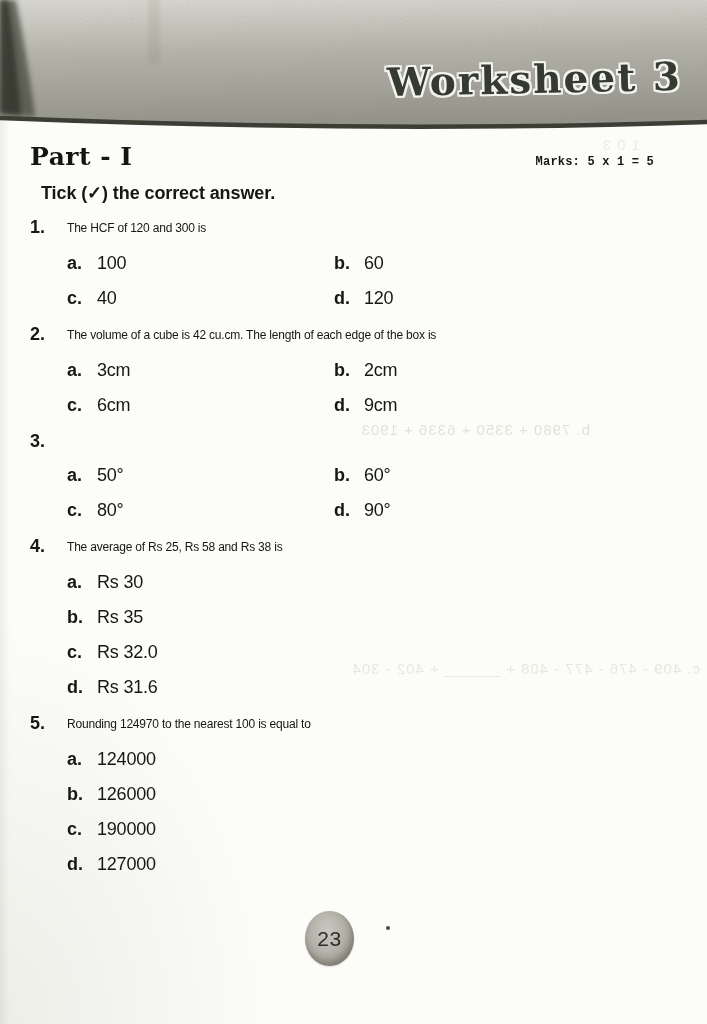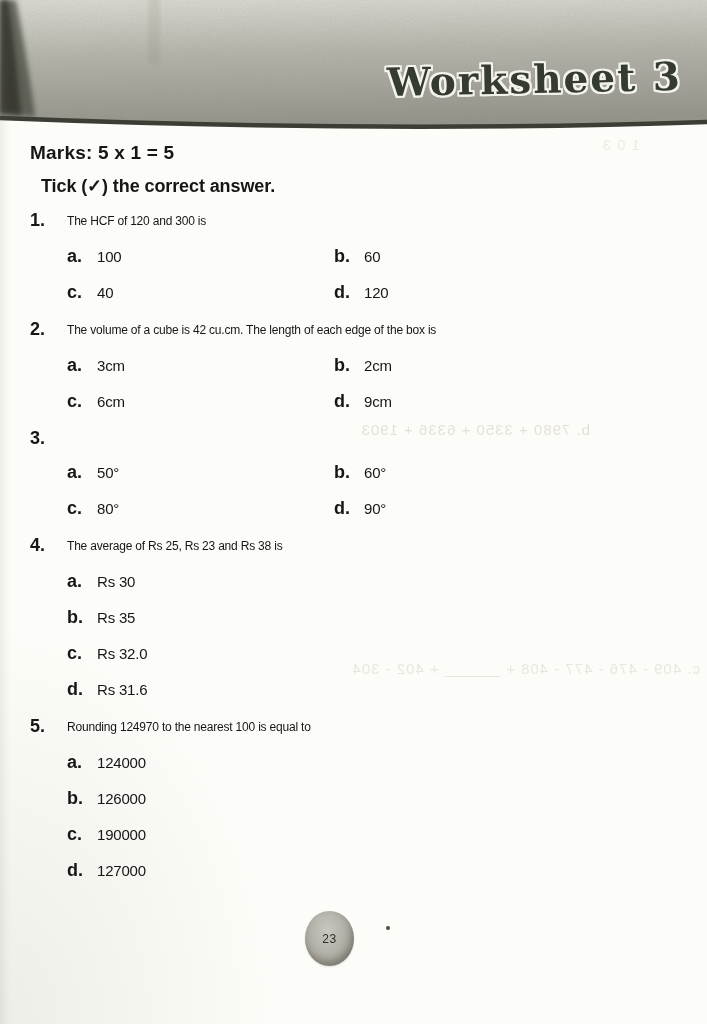--- a/index.html
+++ b/index.html
@@ -44,36 +44,36 @@
   .content { position: absolute; top: 142px; left: 30px; right: 30px; z-index: 2; }
 
   .part-row { display: flex; justify-content: space-between; align-items: baseline; }
   .part-title {
     font-family: "DejaVu Serif", serif;
     font-weight: bold;
     font-size: 25px;
     letter-spacing: 0.5px;
     color: #141414;
   }
-  .marks-label { font-weight: bold; font-size: 19px; margin-right: 37px; letter-spacing: 0.2px; }
+  .marks-label { font-weight: bold; font-size: 12px; margin-right: 23px; letter-spacing: 0.2px; font-family: Liberation Mono, monospace; }
 
   .tick-instruction { margin-top: 11px; font-weight: bold; font-size: 18px; letter-spacing: -0.1px; margin-left: 11px; }
 
   .questions { margin-top: 13px; }
   .question { margin-bottom: 15px; }
   .q-head { display: flex; margin-bottom: 12px; }
   .q-num { flex: none; width: 37px; font-weight: bold; font-size: 18px; }
   .q-text { font-size: 12px; line-height: 23px; max-width: 560px; letter-spacing: -0.2px; }
 
   .q-options { margin-left: 37px; display: grid; row-gap: 13px; }
   .q-options.cols-2 { grid-template-columns: 267px 1fr; }
   .q-options.cols-1 { grid-template-columns: 1fr; }
   .option { display: flex; align-items: baseline; line-height: 22px; }
   .opt-letter { flex: none; width: 30px; font-weight: bold; font-size: 18px; }
-  .opt-value { font-size: 15px; letter-spacing: -0.2px; }
+  .opt-value { font-size: 18px; letter-spacing: -0.2px; }
 
   
   .bleed {
     position: absolute;
     transform: scaleX(-1);
     color: #a39a8a;
     font-size: 15px;
     letter-spacing: 1px;
     white-space: nowrap;
     z-index: 1;
@@ -87,21 +87,21 @@
   .page-number-circle {
     position: absolute;
     left: 305px; top: 911px;
     width: 49px; height: 55px;
     border-radius: 50%;
     background: radial-gradient(ellipse at 45% 36%, #c9c7bf 0%, #aeaca3 55%, #8a887e 100%);
     box-shadow: inset -2px -5px 7px rgba(60,60,50,0.35), 0 1px 2px rgba(0,0,0,0.12);
     display: flex; align-items: center; justify-content: center;
     z-index: 2;
   }
-  .page-number { font-size: 12px; color: #2d2d29; letter-spacing: 0.5px; }
+  .page-number { font-size: 21px; color: #2d2d29; letter-spacing: 0.5px; }
   .ink-dot {
     position: absolute;
     left: 386px; top: 926px;
     width: 4px; height: 4px;
     border-radius: 50%;
     background: #4c4c46;
     z-index: 2;
   }
 </style>
 </head>
@@ -138,20 +138,21 @@
   </svg>
 
   <div class="banner-title">Worksheet 3</div>
 
   <div class="bleed bleed-3">1 0 3</div>
   <div class="bleed bleed-1">b. 7980 + 3350 + 6336 + 1903</div>
   <div class="bleed bleed-2">c. 409 - 476 - 477 - 408 + ______ + 402 - 304</div>
 
   <div class="content">
     <div class="part-row">
+      <span class="part-title">Part - I</span>
       <span class="marks-label">Marks: 5 x 1 = 5</span>
     </div>
     <div class="tick-instruction">Tick (✓) the correct answer.</div>
 
     <div class="questions">
   <div class="question">
     <div class="q-head">
       <span class="q-num">1.</span>
       <span class="q-text">The HCF of 120 and 300 is</span>
     </div>
@@ -220,21 +221,21 @@
             <div class="option">
               <span class="opt-letter">d.</span>
               <span class="opt-value">90°</span>
             </div>
           </div>
   </div>
 
   <div class="question">
     <div class="q-head">
       <span class="q-num">4.</span>
-      <span class="q-text">The average of Rs 25, Rs 23 and Rs 38 is</span>
+      <span class="q-text">The average of Rs 25, Rs 58 and Rs 38 is</span>
     </div>
     <div class="q-options cols-1">
             <div class="option">
               <span class="opt-letter">a.</span>
               <span class="opt-value">Rs 30</span>
             </div>
             <div class="option">
               <span class="opt-letter">b.</span>
               <span class="opt-value">Rs 35</span>
             </div>

